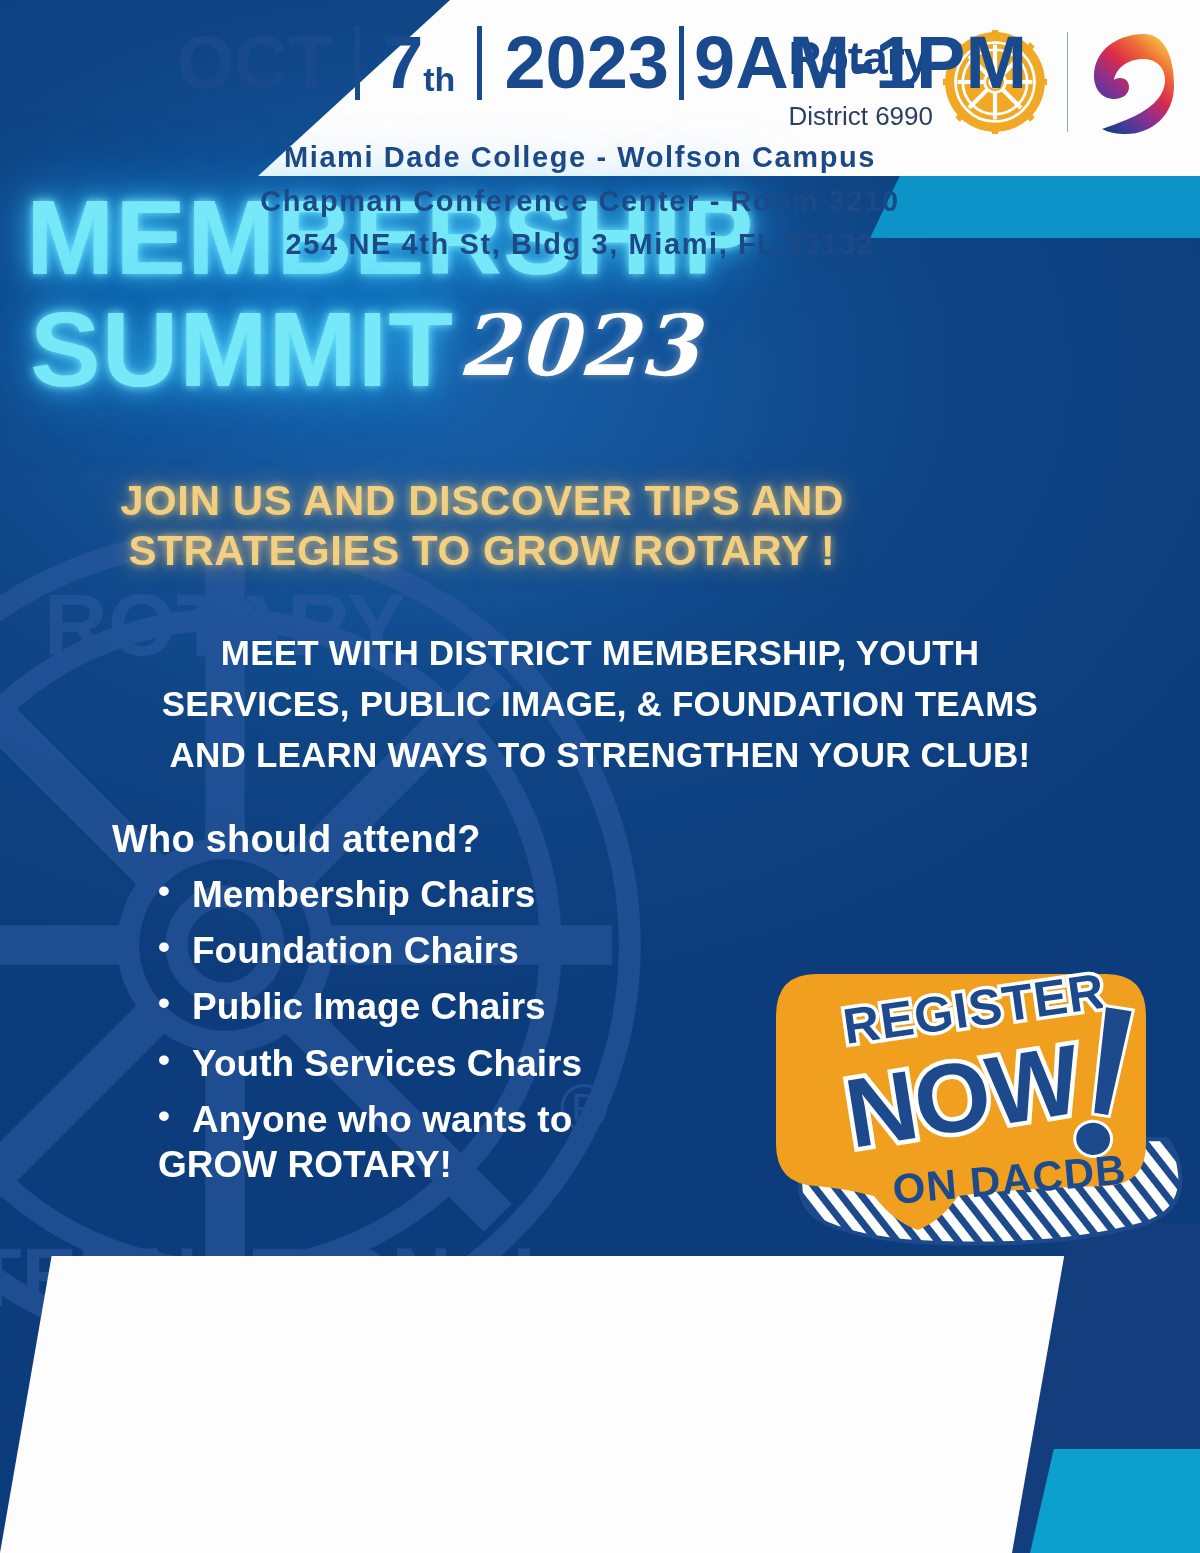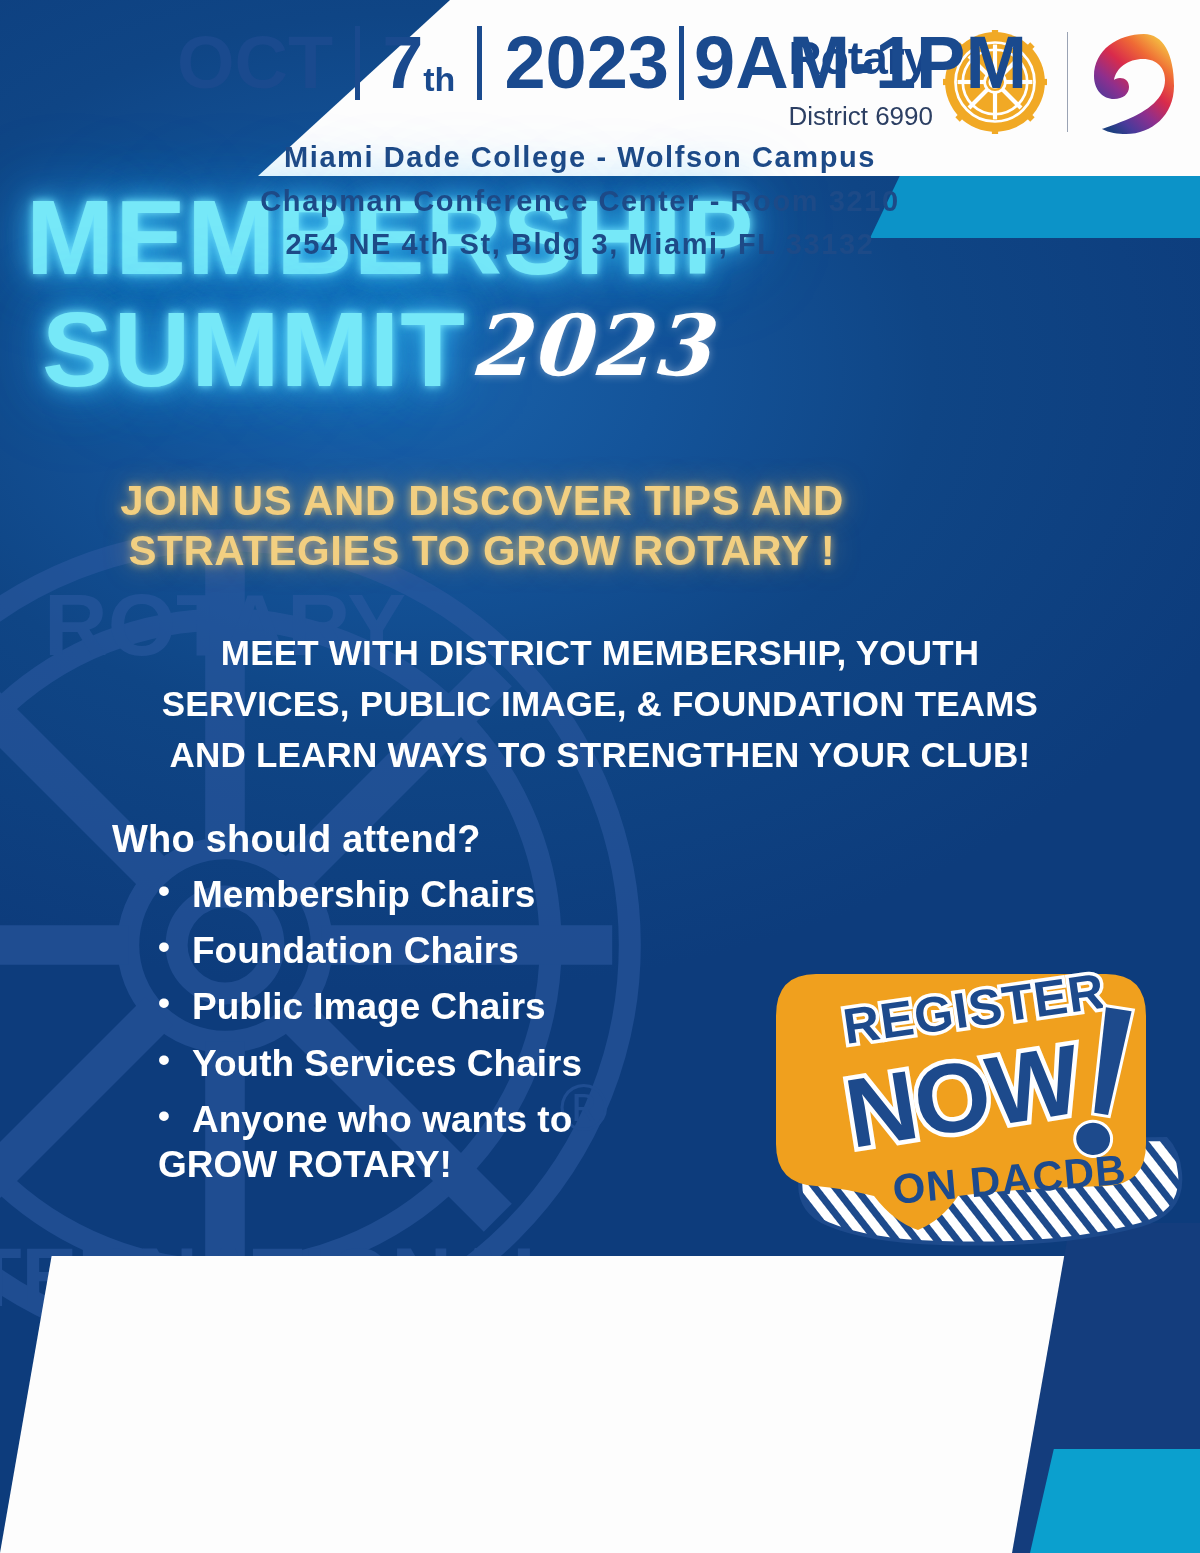--- a/index.html
+++ b/index.html
@@ -77,21 +77,21 @@
     font-size: 106px; font-weight: bold; line-height: .98;
     color: #76e8f8; letter-spacing: 1px;
     text-shadow:
       0 0 8px rgba(120,235,255,.95),
       0 0 24px rgba(70,210,255,.85),
       0 0 52px rgba(40,185,255,.7),
       0 0 90px rgba(20,160,255,.45);
     text-align: left;
   }
   .title-l1 { padding-left: 26px; }
-  .title-l2 { padding-left: 42px; display: flex; align-items: flex-end; gap: 12px; margin-top: 8px; }
+  .title-l2 { padding-left: 30px; display: flex; align-items: flex-end; gap: 12px; margin-top: 8px; }
   .script-year {
     font-family: "DejaVu Serif", serif;
     font-style: italic; font-weight: bold;
     font-size: 84px; color: #ffffff;
     letter-spacing: 2px;
     text-shadow: 0 0 10px rgba(255,255,255,.4);
     line-height: 1; margin-bottom: 14px;
     transform: skewX(-6deg);
   }
 

